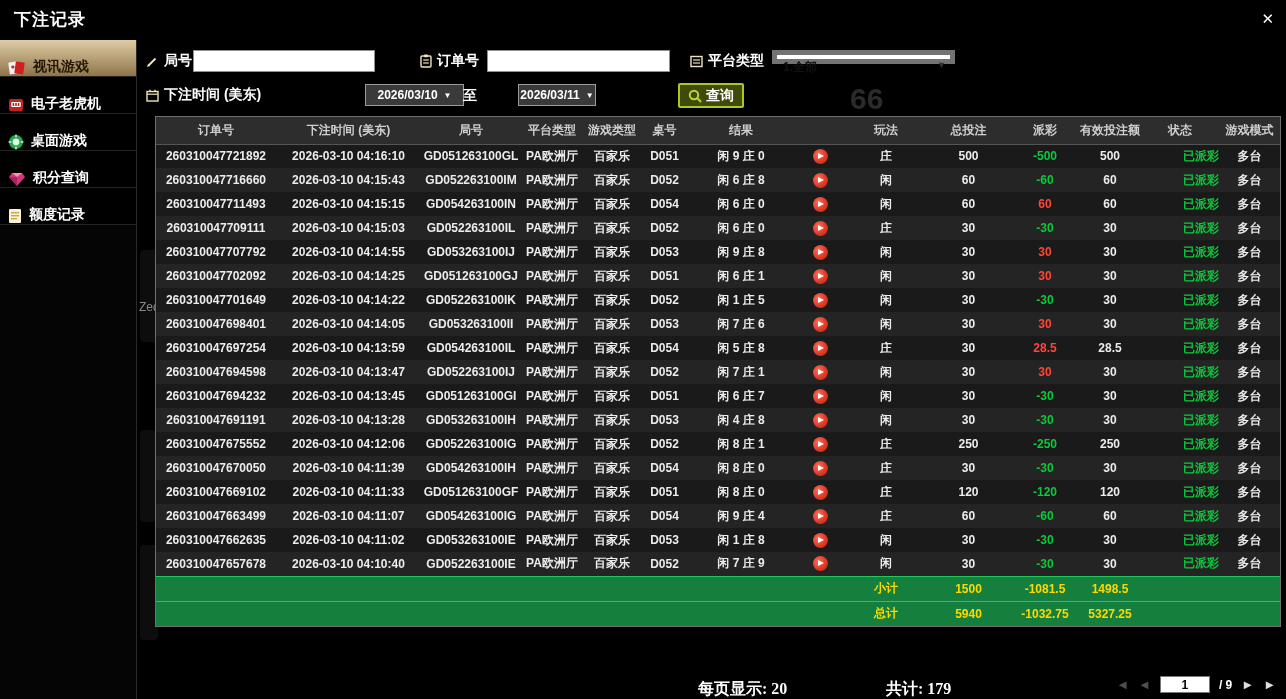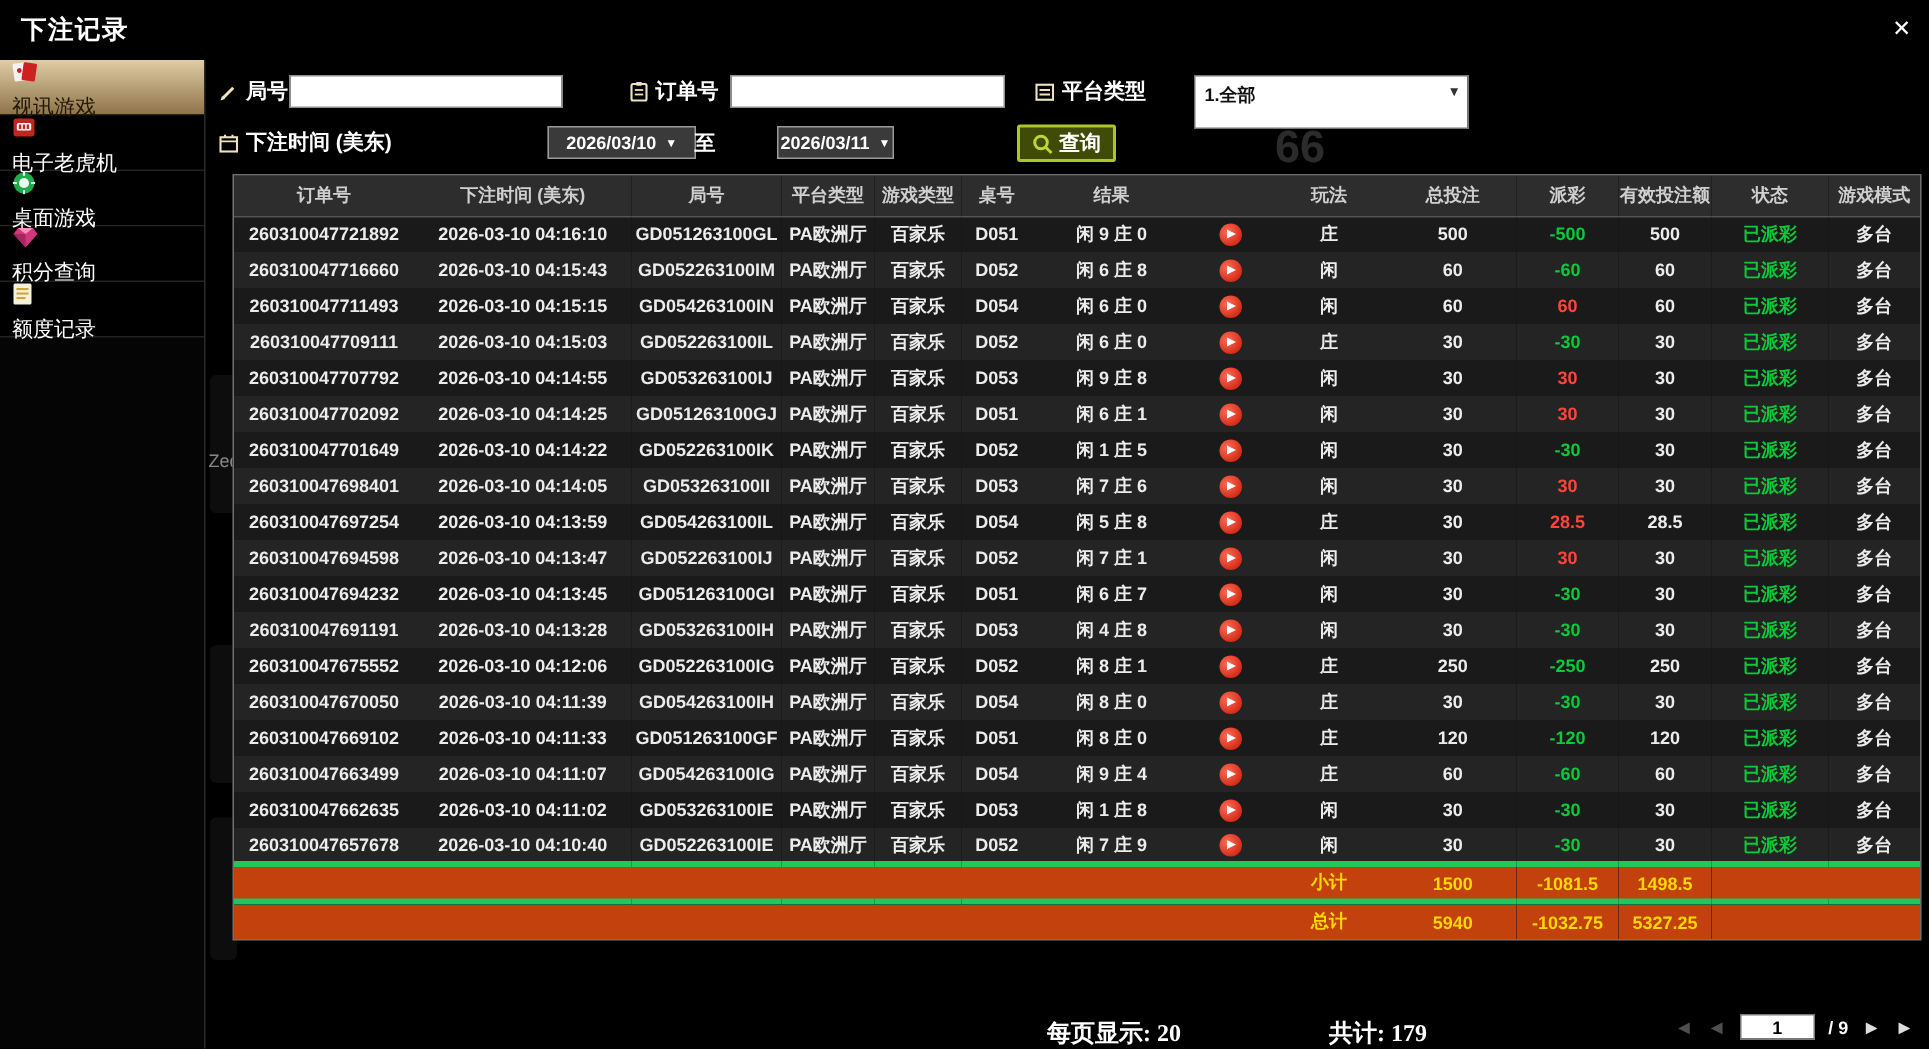--- a/index.html
+++ b/index.html
@@ -6,51 +6,51 @@
   html,body { width:1286px; height:699px; background:#000; overflow:hidden;
               font-family:"Liberation Sans","DejaVu Sans",sans-serif; }
 
   
   .titlebar { position:absolute; left:0; top:0; width:1286px; height:40px; background:#000; }
   .title { position:absolute; left:14px; top:8px; color:#fff; font-size:17px; font-weight:700; letter-spacing:1px; }
   .close-btn { position:absolute; right:12px; top:10px; color:#fff; font-size:15px; font-weight:700; cursor:pointer; }
 
   
   .sidebar { position:absolute; left:0; top:40px; width:137px; bottom:0; background:#050505; border-right:1px solid #2a2a2a; }
-  .side-item { height:37px; display:flex; align-items:flex-start; gap:7px; padding-left:8px;
-               background:#000; border-bottom:1px solid #232323; color:#fff; font-size:14px; font-weight:400; cursor:pointer;flex-direction:column; }
+  .side-item { height:37px; display:flex; align-items:flex-end; gap:7px; padding-left:8px;
+               background:#000; border-bottom:1px solid #232323; color:#fff; font-size:14px; font-weight:700; cursor:pointer; }
   .side-item.active { background:linear-gradient(#dfcda5,#8f744b); color:#231806; }
   .ghost { position:absolute; left:4px; width:129px; background:#171717; opacity:.55; border-radius:4px; }
   .faint-text { position:absolute; color:rgba(255,255,255,.5); font-size:12px; }
   .faint-num { position:absolute; color:#2b2b2b; font-size:30px; font-weight:700; }
 
   
   .flabel { position:absolute; display:flex; align-items:center; gap:5px; color:#fff; font-size:14px; font-weight:700; }
   .text-input { position:absolute; height:22px; background:#fff; border:1px solid #8f8f8f; font-size:12px; color:#000; padding:0 5px; }
-  .select { position:absolute; height:36px; background:#fff; border:1px solid #737373; cursor:pointer;margin-left:24px; }
+  .select { position:absolute; height:14px; background:#fff; border:5px solid #737373; cursor:pointer; }
   .select .val { position:absolute; left:6px; top:4px; font-size:12px; font-weight:700; color:#111; }
   .select .arr { position:absolute; right:4px; top:5px; font-size:9px; color:#333; }
   .date-btn { position:absolute; height:22px; background:#3a3a3a; border:1px solid #9a9a9a; color:#fff;
               font-size:12px; font-weight:700; display:flex; align-items:center; justify-content:center; gap:6px; cursor:pointer; }
   .date-btn .arr { font-size:8px; }
   .to-label { position:absolute; color:#fff; font-size:14px; font-weight:700; }
   .search-btn { position:absolute; height:25px; width:66px; background:#414b08; border:2px solid #a9c826; border-radius:2px;
                 color:#fff; font-size:14px; font-weight:700; display:flex; align-items:center; justify-content:center; gap:4px; cursor:pointer; }
 
   
   .grid { position:absolute; left:155px; top:116px; width:1126px; border:1px solid #6f6f6f; background:#141414; }
   table { border-collapse:collapse; table-layout:fixed; width:1124px; }
   th { height:27px; background:#2d2d2d; color:#cfcfcf; font-size:12px; font-weight:700; border-bottom:1px solid #555; white-space:nowrap; overflow:hidden; }
   td { height:24px; text-align:center; font-size:12px; font-weight:700; color:#ececec; white-space:nowrap; overflow:hidden; }
   tbody tr:nth-child(odd) { background:#1a1a1a; }
   tbody tr:nth-child(even) { background:#242424; }
   td.loss { color:#0cc93a; }
   td.win { color:#ff4538; }
-  td.status { color:#0cc93a; }
-  .sum-row td { color:#ffd800; border-top:4px solid #22c55e; height:25px; background:#c2410c; }
+  td.status { color:#0cc93a;text-align:right; }
+  .sum-row td { color:#ffd800; border-top:1px solid #22c55e; height:25px; background:#15803d; }
   .play-btn { display:inline-block; width:15px; height:15px; border-radius:50%;
               background:radial-gradient(circle at 35% 35%, #ff6a55, #c31500); position:relative; vertical-align:middle; cursor:pointer; }
   .play-btn::after { content:""; position:absolute; left:5.5px; top:4px;
                      border-left:6px solid #fff; border-top:3.5px solid transparent; border-bottom:3.5px solid transparent; }
 
   
   .bottom-text { position:absolute; color:#fff; font-size:16px; font-weight:700;font-family:Liberation Serif, serif; }
   .pager { position:absolute; right:10px; top:676px; display:flex; align-items:center; gap:9px; }
   .pg-arrow { font-size:13px; cursor:pointer; }
   .pg-dim { color:#4f4f4f; }

